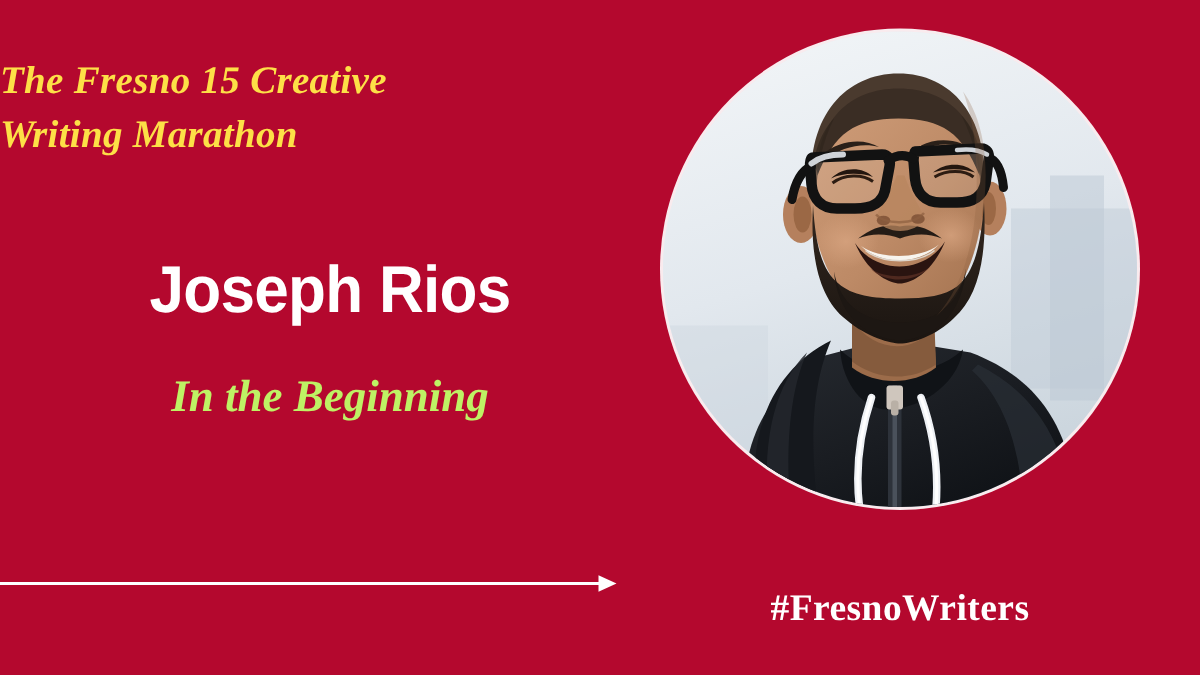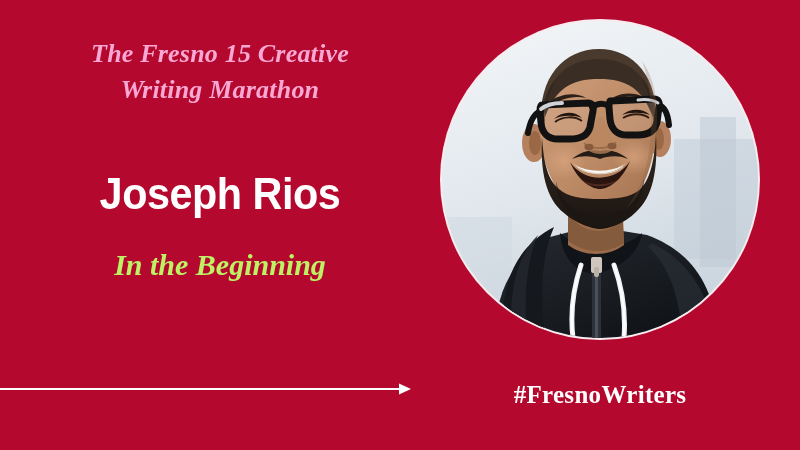--- a/index.html
+++ b/index.html
@@ -23,22 +23,22 @@
     top: 0;
     width: 440px;
     height: 450px;
   }
 
   #event-title {
     position: absolute;
     left: 0;
     top: 36px;
     width: 440px;
-    text-align: center;
-    color: #f9a8d4;
+    text-align: left;
+    color: #fde047;
     font-family: "Liberation Serif", serif;
     font-style: italic;
     font-weight: 700;
     font-size: 26px;
     line-height: 36px;
     letter-spacing: 0.2px;
   }
   #event-title .line {
     display: block;
   }
@@ -79,21 +79,21 @@
     left: 0;
     top: 380px;
     width: 412px;
     height: 18px;
   }
 
   
   #hashtag {
     position: absolute;
     left: 440px;
-    top: 380px;
+    top: 391px;
     width: 320px;
     text-align: center;
     color: #ffffff;
     font-family: "Liberation Serif", serif;
     font-weight: 700;
     font-size: 25px;
     line-height: 30px;
     letter-spacing: 0.3px;
   }
 

